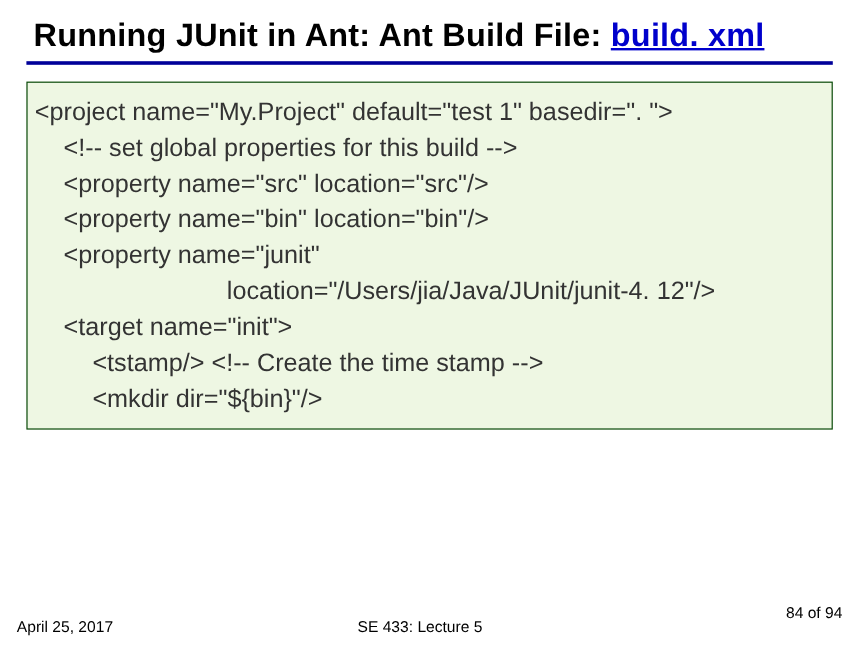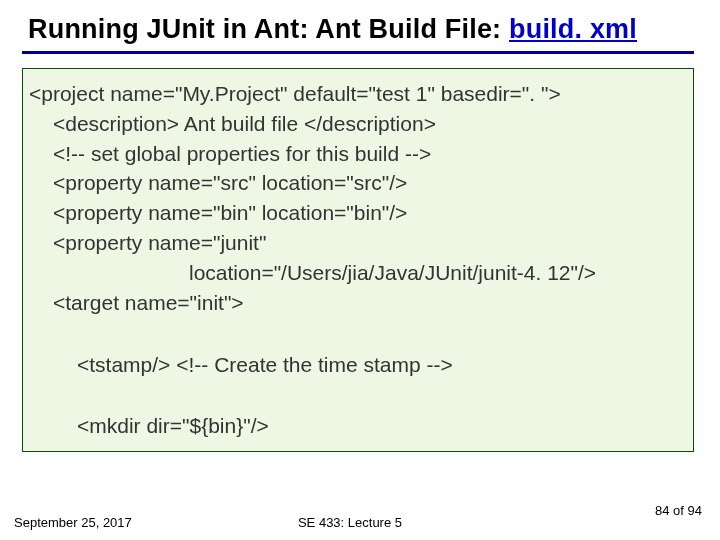--- a/index.html
+++ b/index.html
@@ -36,21 +36,21 @@
   .codebox {
     border: 1px solid #0a4a0a;
     background: #eef7e3;
     padding: 10px 6px 10px 6px;
     color: #333;
     font-family: Arial, Helvetica, sans-serif;
     font-size: 21px;
     line-height: 1.42;
   }
   .codebox .ind1 { padding-left: 24px; }
-  .codebox .ind2 { padding-left: 48px; margin-top: 32px; }
+  .codebox .ind2 { padding-left: 48px; }
   .codebox .ind3 { padding-left: 160px; }
   .footer {
     position: absolute;
     left: 0;
     right: 0;
     bottom: 10px;
     font-size: 13px;
     color: #000;
   }
   .footer .date { position:absolute; left:14px; bottom:0; }
@@ -63,30 +63,29 @@
 <div class="slide">
 
   <h1 class="title">
     <span>Running JUnit in Ant: Ant Build File: </span><span class="link">build. xml</span>
   </h1>
 
   <div class="rule"></div>
 
   <div class="codebox">
     <div>&lt;project name="My.Project" default="test 1" basedir=". "&gt;</div>
-    <div class="ind1">&lt;description&gt; Ant build file &lt;/description&gt;</div>
     <div class="ind1">&lt;!-- set global properties for this build --&gt;</div>
     <div class="ind1">&lt;property name="src" location="src"/&gt;</div>
     <div class="ind1">&lt;property name="bin" location="bin"/&gt;</div>
     <div class="ind1">&lt;property name="junit"</div>
     <div class="ind3">location="/Users/jia/Java/JUnit/junit-4. 12"/&gt;</div>
     <div class="ind1">&lt;target name="init"&gt;</div>
     <div class="ind2">&lt;tstamp/&gt; &lt;!-- Create the time stamp --&gt;</div>
     <div class="ind2">&lt;mkdir dir="${bin}"/&gt;</div>
   </div>
 
   <div class="footer">
-    <div class="date">September 25, 2017</div>
+    <div class="date">April 25, 2017</div>
     <div class="center">SE 433: Lecture 5</div>
     <div class="page">84 of 94</div>
   </div>
 
 </div>
 
 </body></html>

